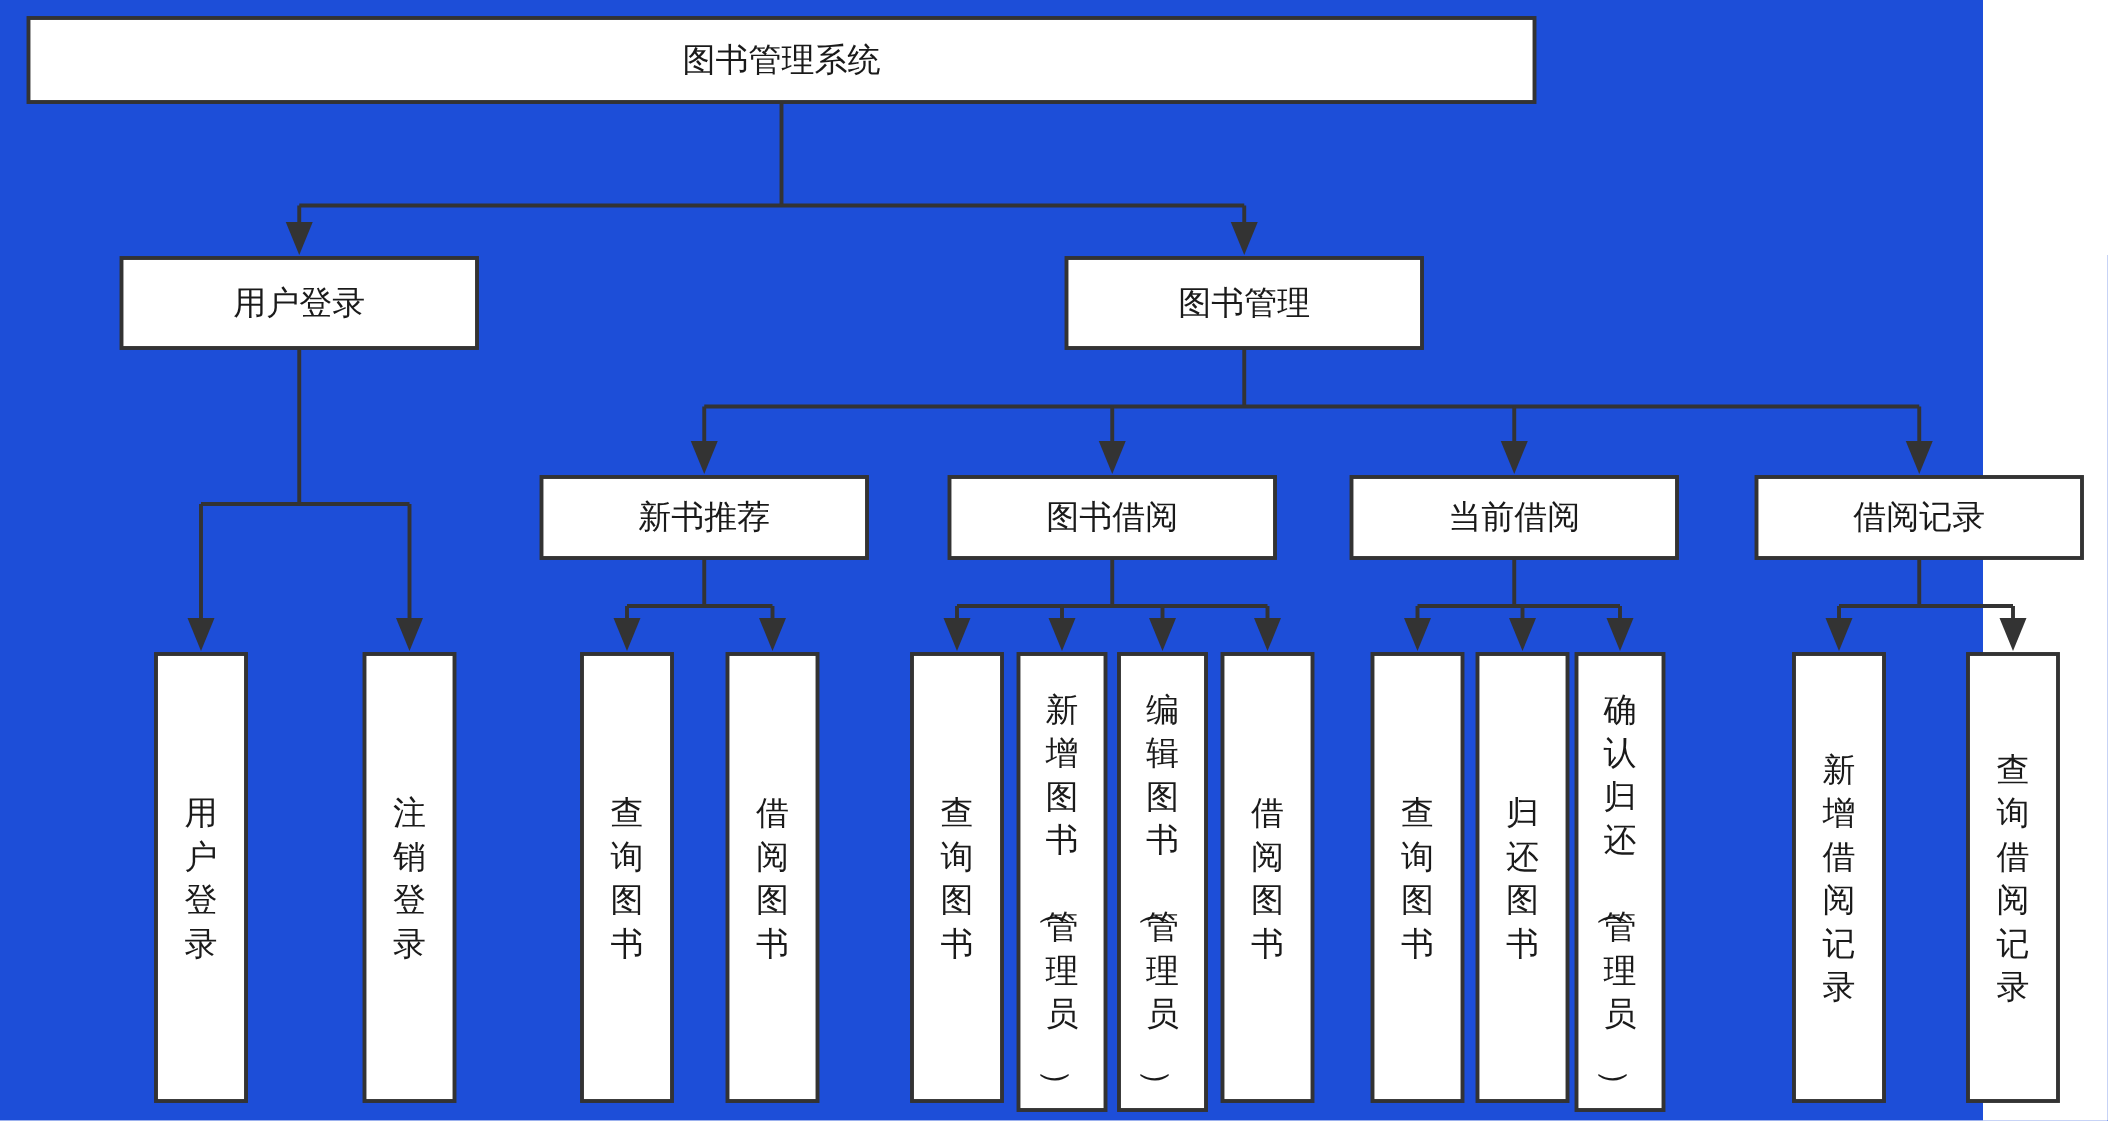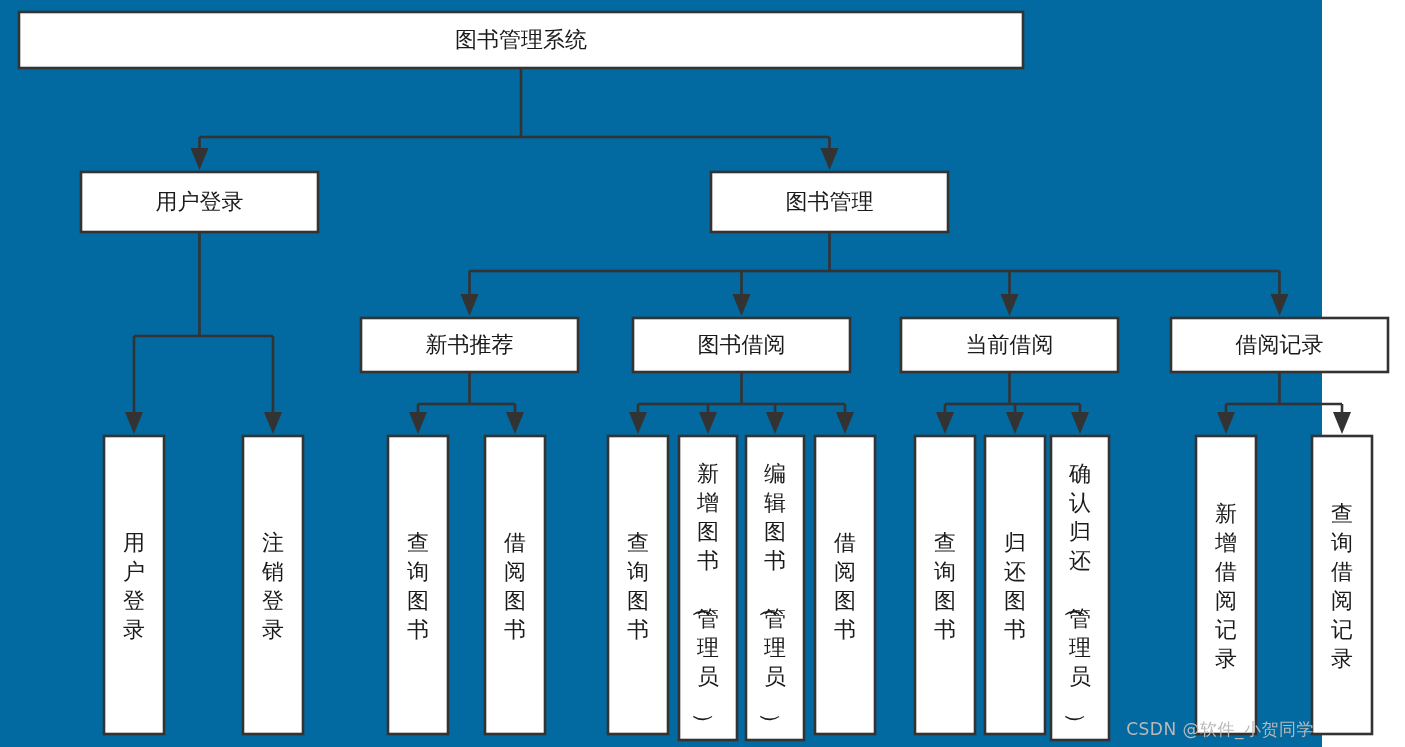--- a/index.html
+++ b/index.html
@@ -11,21 +11,21 @@
   body {
     font-family: "DejaVu Sans", "Liberation Sans", sans-serif;
     width: 1405px;
     height: 747px;
     overflow: hidden;
   }
   #diagram-root {
     position: relative;
     width: 1322px;
     height: 747px;
-    background: #0369a1;
+    background: #1d4ed8;
   }
   svg#tree-svg {
     position: absolute;
     left: 0;
     top: 0;
     width: 1405px;
     height: 747px;
     display: block;
   }
   .node-box {
@@ -217,14 +217,13 @@
         <g>
           <rect class="node-box" x="1196" y="436" width="60" height="298"></rect>
           <text class="node-label-v" x="1226" y="520.62"><tspan x="1226" dy="0">新</tspan><tspan x="1226" dy="29">增</tspan><tspan x="1226" dy="29">借</tspan><tspan x="1226" dy="29">阅</tspan><tspan x="1226" dy="29">记</tspan><tspan x="1226" dy="29">录</tspan></text>
         </g>
         <g>
           <rect class="node-box" x="1312" y="436" width="60" height="298"></rect>
           <text class="node-label-v" x="1342" y="520.62"><tspan x="1342" dy="0">查</tspan><tspan x="1342" dy="29">询</tspan><tspan x="1342" dy="29">借</tspan><tspan x="1342" dy="29">阅</tspan><tspan x="1342" dy="29">记</tspan><tspan x="1342" dy="29">录</tspan></text>
         </g>
       </g>
   </svg>
-  <div class="watermark-text">CSDN @软件_小贺同学</div>
 </div>
 
 </body></html>

